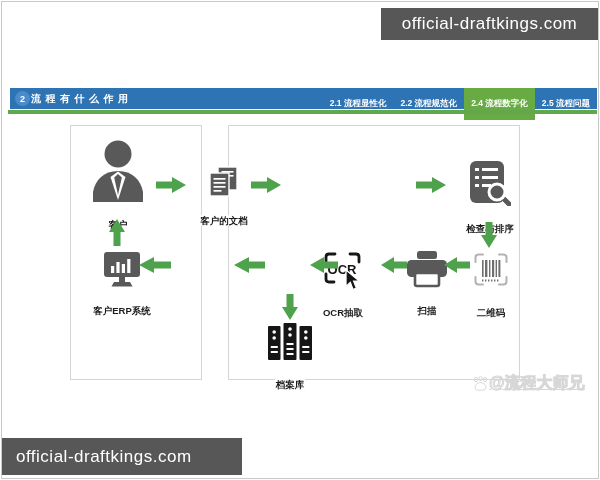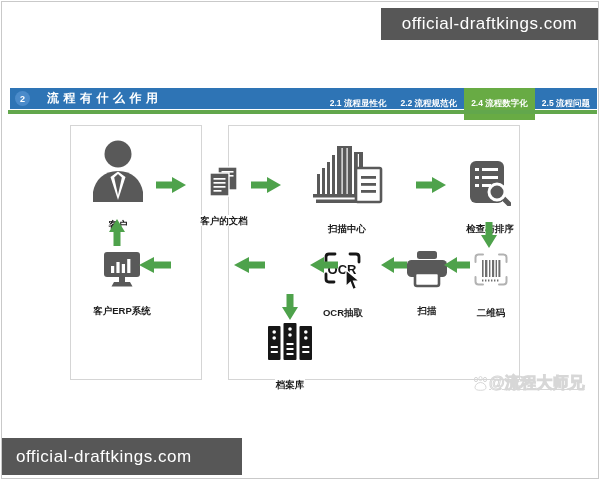--- a/index.html
+++ b/index.html
@@ -11,21 +11,21 @@
   .banner{position:absolute;background:#575757;color:#ffffff;display:flex;align-items:center;
           font-size:17px;letter-spacing:.5px;}
   .banner-top{left:381px;top:8px;width:217px;height:32px;justify-content:center;}
   .banner-bottom{left:2px;top:438px;width:226px;height:37px;padding-left:14px;}
 
   
   .header{position:absolute;left:10px;top:88px;right:3px;height:21px;background:#2e74b5;
           display:flex;align-items:center;color:#fff;}
   .num-badge{width:15px;height:15px;border-radius:50%;background:#4b8bca;margin-left:5px;
              display:flex;align-items:center;justify-content:center;font-size:9px;font-weight:bold;}
-  .h-title{margin-left:17px;font-size:12px;font-weight:bold;letter-spacing:4.5px;}
+  .h-title{margin-left:1px;font-size:10px;font-weight:bold;letter-spacing:4.5px;}
   .tabs{margin-left:auto;display:flex;height:100%;align-items:stretch;font-size:8.5px;font-weight:bold;}
   .tab{display:flex;align-items:center;padding:16px 7px;white-space:nowrap;}
   .tab.active{background:#68ab44;}
   .green-line{position:absolute;left:8px;right:3px;top:110px;height:3.5px;background:#62a74c;}
 
   
   .panel{position:absolute;border:1px solid #d5d5d5;background:#fff;}
   .panel-left{left:70px;top:125px;width:130px;height:253px;}
   .panel-right{left:228px;top:125px;width:290px;height:253px;}
 
@@ -94,40 +94,20 @@
       <rect x="14.5" y="9" width="12" height="1.6" fill="#fff"></rect>
       <rect x="3" y="7" width="19" height="23" fill="#595959" stroke="#fff" stroke-width="1.4"></rect>
       <rect x="6.5" y="12" width="12" height="1.7" fill="#fff"></rect>
       <rect x="6.5" y="16" width="12" height="1.7" fill="#fff"></rect>
       <rect x="6.5" y="20" width="12" height="1.7" fill="#fff"></rect>
       <rect x="6.5" y="24" width="8" height="1.7" fill="#fff"></rect>
     </svg>
     <div class="node-label">客户的文档</div>
   </div>
 
-  <div class="node" style="left:305px;top:138px;width:84px;">
-    <svg width="72" height="68" viewBox="0 0 72 68">
-      <rect x="6" y="36" width="3" height="20" fill="#595959"></rect>
-      <rect x="11" y="30" width="3" height="26" fill="#595959"></rect>
-      <rect x="16" y="24" width="3" height="32" fill="#595959"></rect>
-      <rect x="21" y="17" width="3" height="39" fill="#595959"></rect>
-      <rect x="26" y="8" width="15" height="48" fill="#595959"></rect>
-      <rect x="30.5" y="10" width="1.2" height="46" fill="#fff"></rect>
-      <rect x="35.5" y="10" width="1.2" height="46" fill="#fff"></rect>
-      <rect x="43" y="14" width="9" height="42" fill="#595959"></rect>
-      <rect x="46.8" y="16" width="1.2" height="40" fill="#fff"></rect>
-      <rect x="2" y="56" width="48" height="3.5" fill="#595959"></rect>
-      <rect x="5" y="61.5" width="42" height="3.5" fill="#595959"></rect>
-      <rect x="45" y="30" width="25" height="34" rx="1.5" fill="#fff" stroke="#595959" stroke-width="2.6"></rect>
-      <rect x="50" y="38" width="15" height="2.8" fill="#595959"></rect>
-      <rect x="50" y="45" width="15" height="2.8" fill="#595959"></rect>
-      <rect x="50" y="52" width="15" height="2.8" fill="#595959"></rect>
-    </svg>
-    <div class="node-label">扫描中心</div>
-  </div>
 
   <div class="node" style="left:462px;top:160px;width:56px;">
     <svg width="42" height="46" viewBox="0 0 42 46">
       <rect x="1" y="1" width="34" height="42" rx="6" fill="#595959"></rect>
       <rect x="6" y="8" width="4" height="3" fill="#fff"></rect>
       <rect x="13" y="8" width="16" height="3" fill="#fff"></rect>
       <rect x="6" y="16" width="4" height="3" fill="#fff"></rect>
       <rect x="13" y="16" width="16" height="3" fill="#fff"></rect>
       <rect x="6" y="24" width="4" height="3" fill="#fff"></rect>
       <rect x="13" y="24" width="9" height="3" fill="#fff"></rect>

